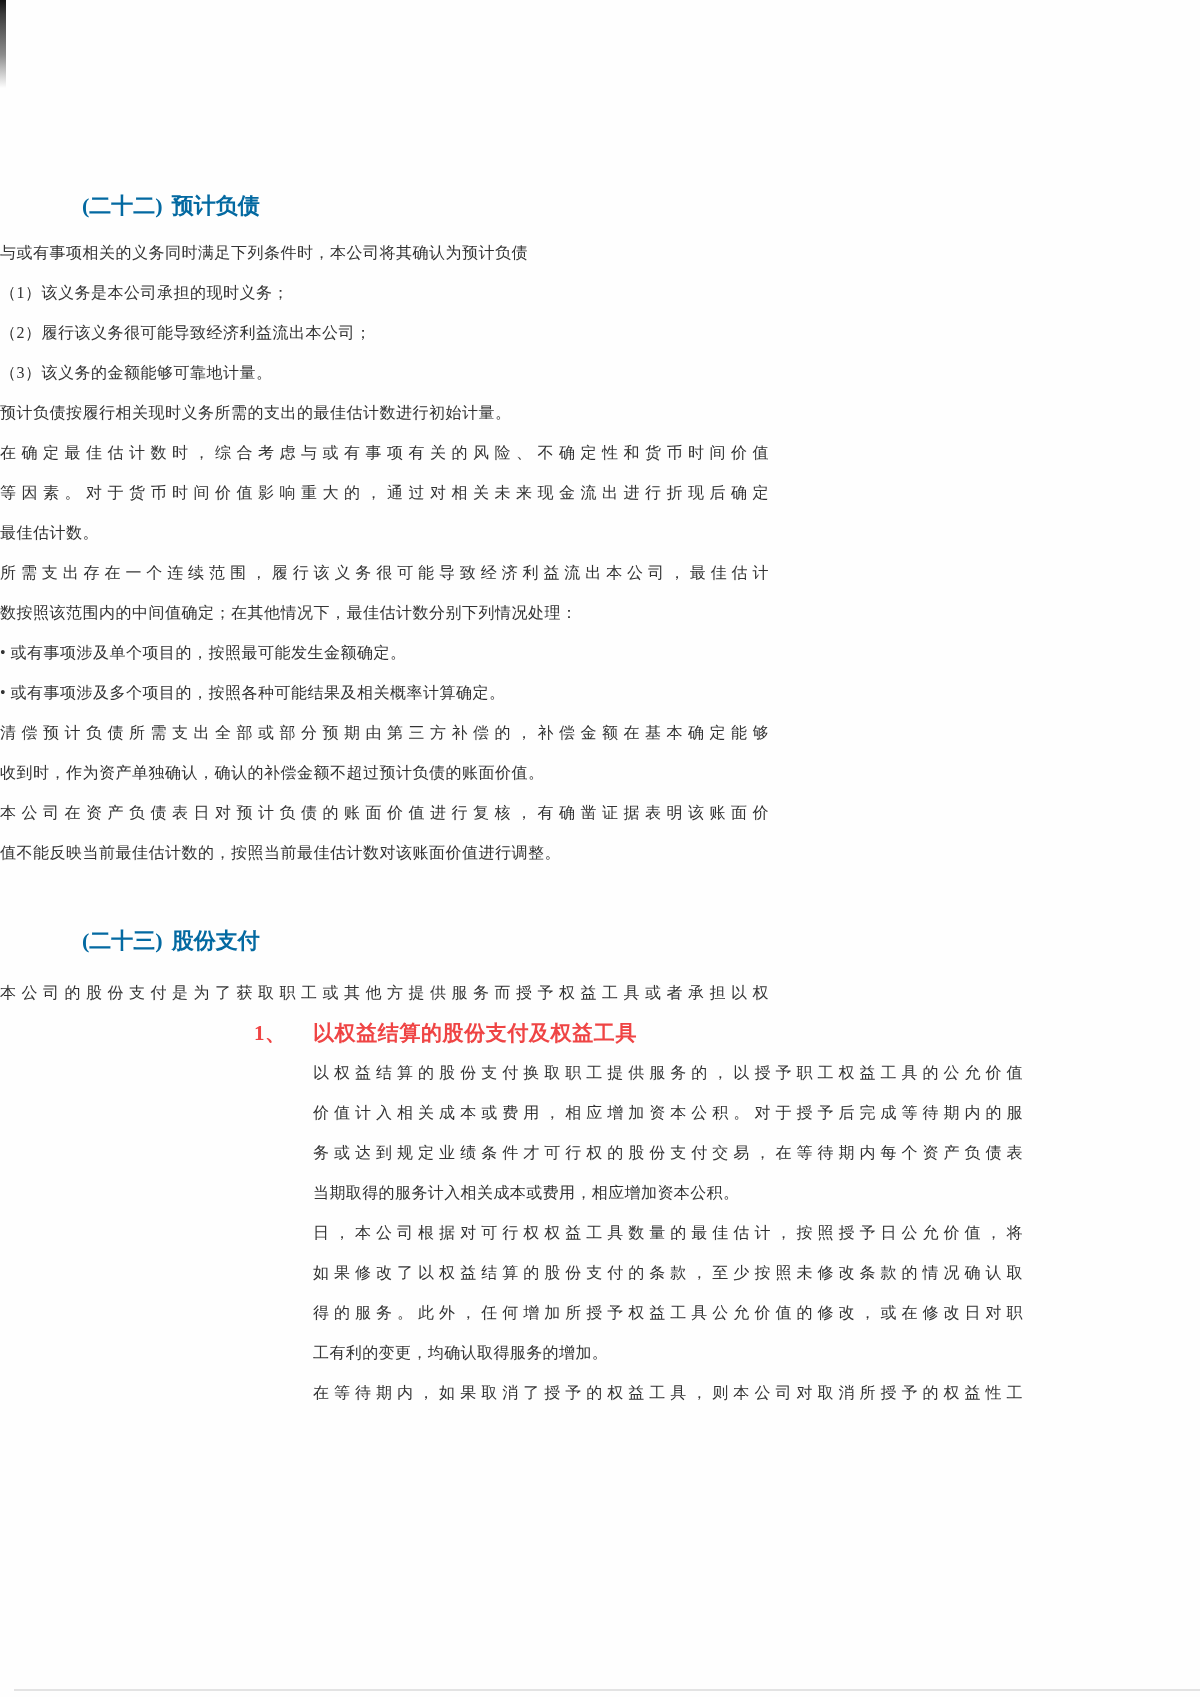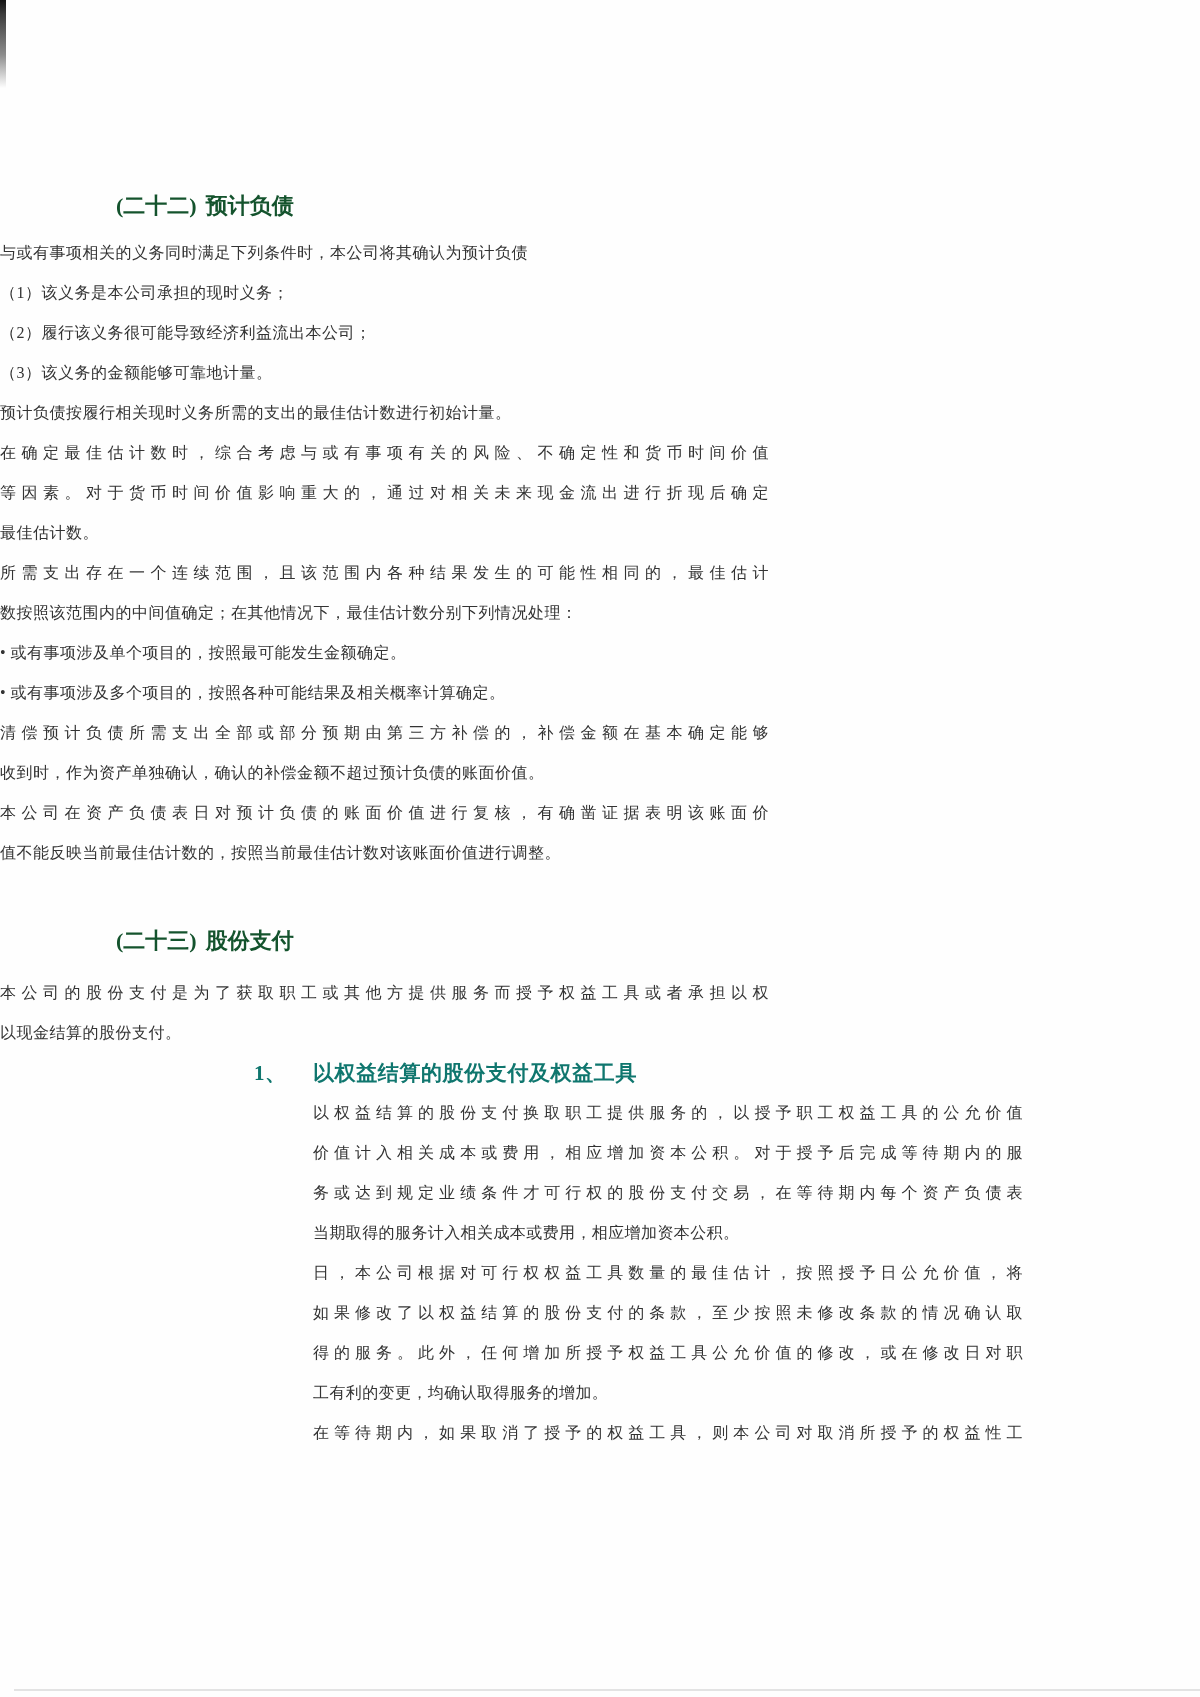--- a/index.html
+++ b/index.html
@@ -11,26 +11,26 @@
     position: relative;
     width: 1200px;
     height: 1697px;
     background: #fefefe;
     overflow: hidden;
     font-family: "Liberation Serif", "DejaVu Serif", serif;
     color: #333333;
   }
   .section { }
   .sec-heading {
-    margin-left: 116px;
+    margin-left: 82px;
     height: 40px;
     line-height: 40px;
     font-size: 22px;
     font-weight: bold;
-    color: #14532d;
+    color: #0369a1;
     white-space: nowrap;
   }
   .sec-heading .num { margin-right: 9px; }
   .s0 .sec-heading { margin-top: 186px; margin-bottom: 7px; }
   .s1 .sec-heading { margin-top: 48px; margin-bottom: 12px; }
   .line {
     width: 769px;
     height: 40px;
     line-height: 40px;
     font-size: 16px;
@@ -44,21 +44,21 @@
   .line.sub {
     margin-left: 313px;
     width: 710px;
     font-size: 16px;
     letter-spacing: 0.4px;
   }
   .line.subhead {
     margin-left: 254px;
     width: 769px;
     font-weight: bold;
-    color: #0f766e;
+    color: #ef4444;
     font-size: 21px;
     letter-spacing: 0.6px;
   }
   .line.subhead .num {
     display: inline-block;
     width: 59px;
   }
   .corner-artifact {
     position: absolute;
     left: 0;
@@ -85,33 +85,32 @@
       <div class="section s0">
         <div class="sec-heading"><span class="num">(二十二)</span><span class="title">预计负债</span></div>
         <div class="line">与或有事项相关的义务同时满足下列条件时，本公司将其确认为预计负债</div>
         <div class="line">（1）该义务是本公司承担的现时义务；</div>
         <div class="line">（2）履行该义务很可能导致经济利益流出本公司；</div>
         <div class="line">（3）该义务的金额能够可靠地计量。</div>
         <div class="line">预计负债按履行相关现时义务所需的支出的最佳估计数进行初始计量。</div>
         <div class="line fill">在确定最佳估计数时，综合考虑与或有事项有关的风险、不确定性和货币时间价值</div>
         <div class="line fill">等因素。对于货币时间价值影响重大的，通过对相关未来现金流出进行折现后确定</div>
         <div class="line">最佳估计数。</div>
-        <div class="line fill">所需支出存在一个连续范围，且该范围内各种结果发生的可能性相同的，最佳估计</div>
+        <div class="line fill">所需支出存在一个连续范围，履行该义务很可能导致经济利益流出本公司，最佳估计</div>
         <div class="line">数按照该范围内的中间值确定；在其他情况下，最佳估计数分别下列情况处理：</div>
         <div class="line">• 或有事项涉及单个项目的，按照最可能发生金额确定。</div>
         <div class="line">• 或有事项涉及多个项目的，按照各种可能结果及相关概率计算确定。</div>
         <div class="line fill">清偿预计负债所需支出全部或部分预期由第三方补偿的，补偿金额在基本确定能够</div>
         <div class="line">收到时，作为资产单独确认，确认的补偿金额不超过预计负债的账面价值。</div>
         <div class="line fill">本公司在资产负债表日对预计负债的账面价值进行复核，有确凿证据表明该账面价</div>
         <div class="line">值不能反映当前最佳估计数的，按照当前最佳估计数对该账面价值进行调整。</div>
       </div>
       <div class="section s1">
         <div class="sec-heading"><span class="num">(二十三)</span><span class="title">股份支付</span></div>
         <div class="line fill">本公司的股份支付是为了获取职工或其他方提供服务而授予权益工具或者承担以权</div>
-        <div class="line">以现金结算的股份支付。</div>
         <div class="line subhead"><span class="num">1、</span><span class="title">以权益结算的股份支付及权益工具</span></div>
         <div class="line sub fill">以权益结算的股份支付换取职工提供服务的，以授予职工权益工具的公允价值</div>
         <div class="line sub fill">价值计入相关成本或费用，相应增加资本公积。对于授予后完成等待期内的服</div>
         <div class="line sub fill">务或达到规定业绩条件才可行权的股份支付交易，在等待期内每个资产负债表</div>
         <div class="line sub">当期取得的服务计入相关成本或费用，相应增加资本公积。</div>
         <div class="line sub fill">日，本公司根据对可行权权益工具数量的最佳估计，按照授予日公允价值，将</div>
         <div class="line sub fill">如果修改了以权益结算的股份支付的条款，至少按照未修改条款的情况确认取</div>
         <div class="line sub fill">得的服务。此外，任何增加所授予权益工具公允价值的修改，或在修改日对职</div>
         <div class="line sub">工有利的变更，均确认取得服务的增加。</div>
         <div class="line sub fill">在等待期内，如果取消了授予的权益工具，则本公司对取消所授予的权益性工</div>

